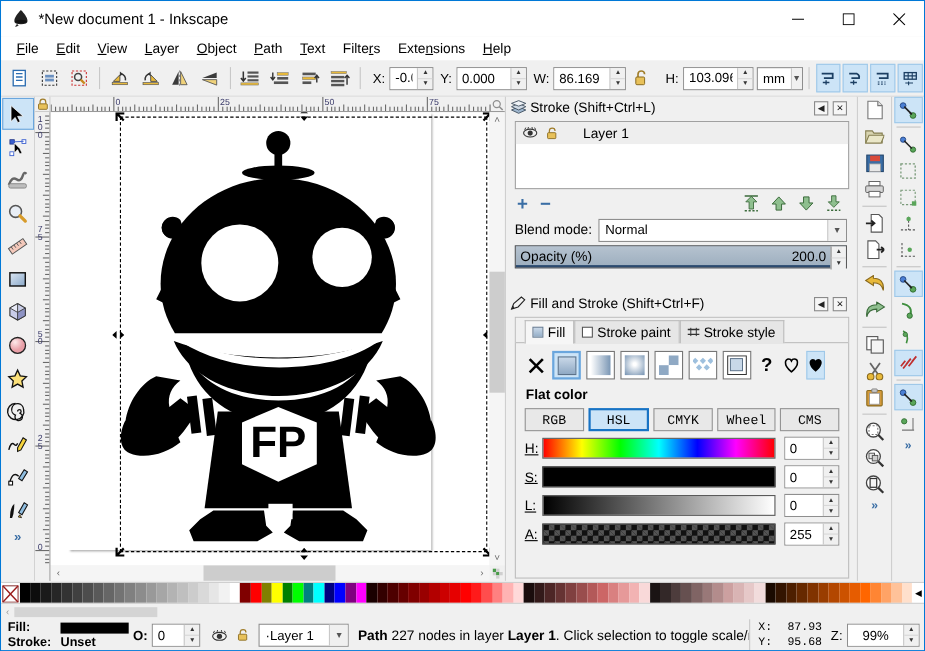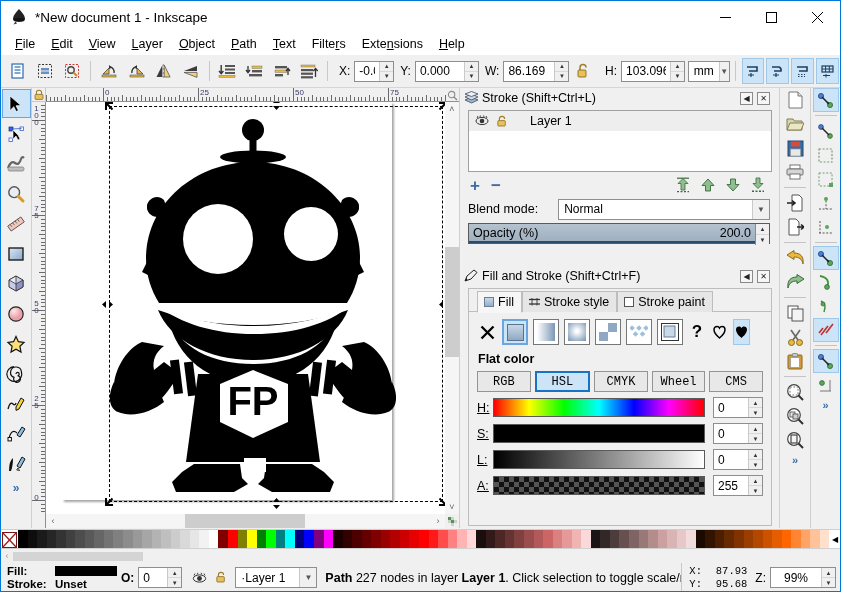--- a/index.html
+++ b/index.html
@@ -199,21 +199,21 @@
   }
   .layer-row {
     height: 20px; display: flex; align-items: center; padding: 0 6px;
     background: #eeeeee; font-size: 12.5px;
   }
   .layer-row .lname { margin-left: 22px; }
   #layer-ops { display: flex; align-items: center; padding: 2px 8px 0 10px; height: 24px; }
   #layer-ops .right { margin-left: auto; display: flex; gap: 9px; padding-right: 4px; }
   .blend-row { display: flex; align-items: center; padding: 2px 8px 0 8px; height: 24px; }
   .blend-row .blabel { font-size: 12.5px; margin-right: 6px; }
-  .blend-row .combo { flex: 1; margin-left: 14px; }
+  .blend-row .combo { flex: 1; }
   .opacity-row { padding: 3px 8px 0 8px; }
   .opacity-bar {
     display: flex; align-items: stretch; height: 21px;
     border: 1px solid #5a5a5a; background: #a7b5c4;
   }
   .opacity-inner {
     flex: 1; display: flex; align-items: center; justify-content: space-between;
     padding: 0 4px; font-size: 12.5px; color: #000;
     background: linear-gradient(#b5c2cf, #9fb0c0);
     border-bottom: 2px solid #2b4a6f;
@@ -1105,31 +1105,31 @@
         </span>
       </div>
 
       <div id="fs-body">
         <div id="fs-tabs">
           <div class="fs-tab active">
             <span style="display:inline-block;width:10px;height:10px;background:linear-gradient(#c9d8e8,#94aec8);border:1px solid #6a7f96"></span>
             <span style="">Fill</span>
           </div>
           <div class="fs-tab">
+            <span style="display:inline-block;width:10px;height:10px;background:#fff;border:1px solid #555"></span>
+            <span>Stroke paint</span>
+          </div>
+          <div class="fs-tab">
             <svg width="11" height="10" viewBox="0 0 11 10">
               <line x1="0" y1="2.5" x2="11" y2="2.5" stroke="#333" stroke-width="1.3"></line>
               <line x1="0" y1="7" x2="11" y2="7" stroke="#333" stroke-width="1.3"></line>
               <line x1="3" y1="1" x2="3" y2="8.5" stroke="#333" stroke-width="0.9"></line>
               <line x1="8" y1="1" x2="8" y2="8.5" stroke="#333" stroke-width="0.9"></line>
             </svg>
             <span>Stroke style</span>
-          </div>
-          <div class="fs-tab">
-            <span style="display:inline-block;width:10px;height:10px;background:#fff;border:1px solid #555"></span>
-            <span>Stroke paint</span>
           </div>
         </div>
 
         <div id="fs-tabcontent">
           <div id="ptype-row">
             <div class="ptype-x">
               <svg width="15" height="15" viewBox="0 0 15 15">
                 <line x1="1.5" y1="1.5" x2="13.5" y2="13.5" stroke="#000" stroke-width="2.3"></line>
                 <line x1="13.5" y1="1.5" x2="1.5" y2="13.5" stroke="#000" stroke-width="2.3"></line>
               </svg>

